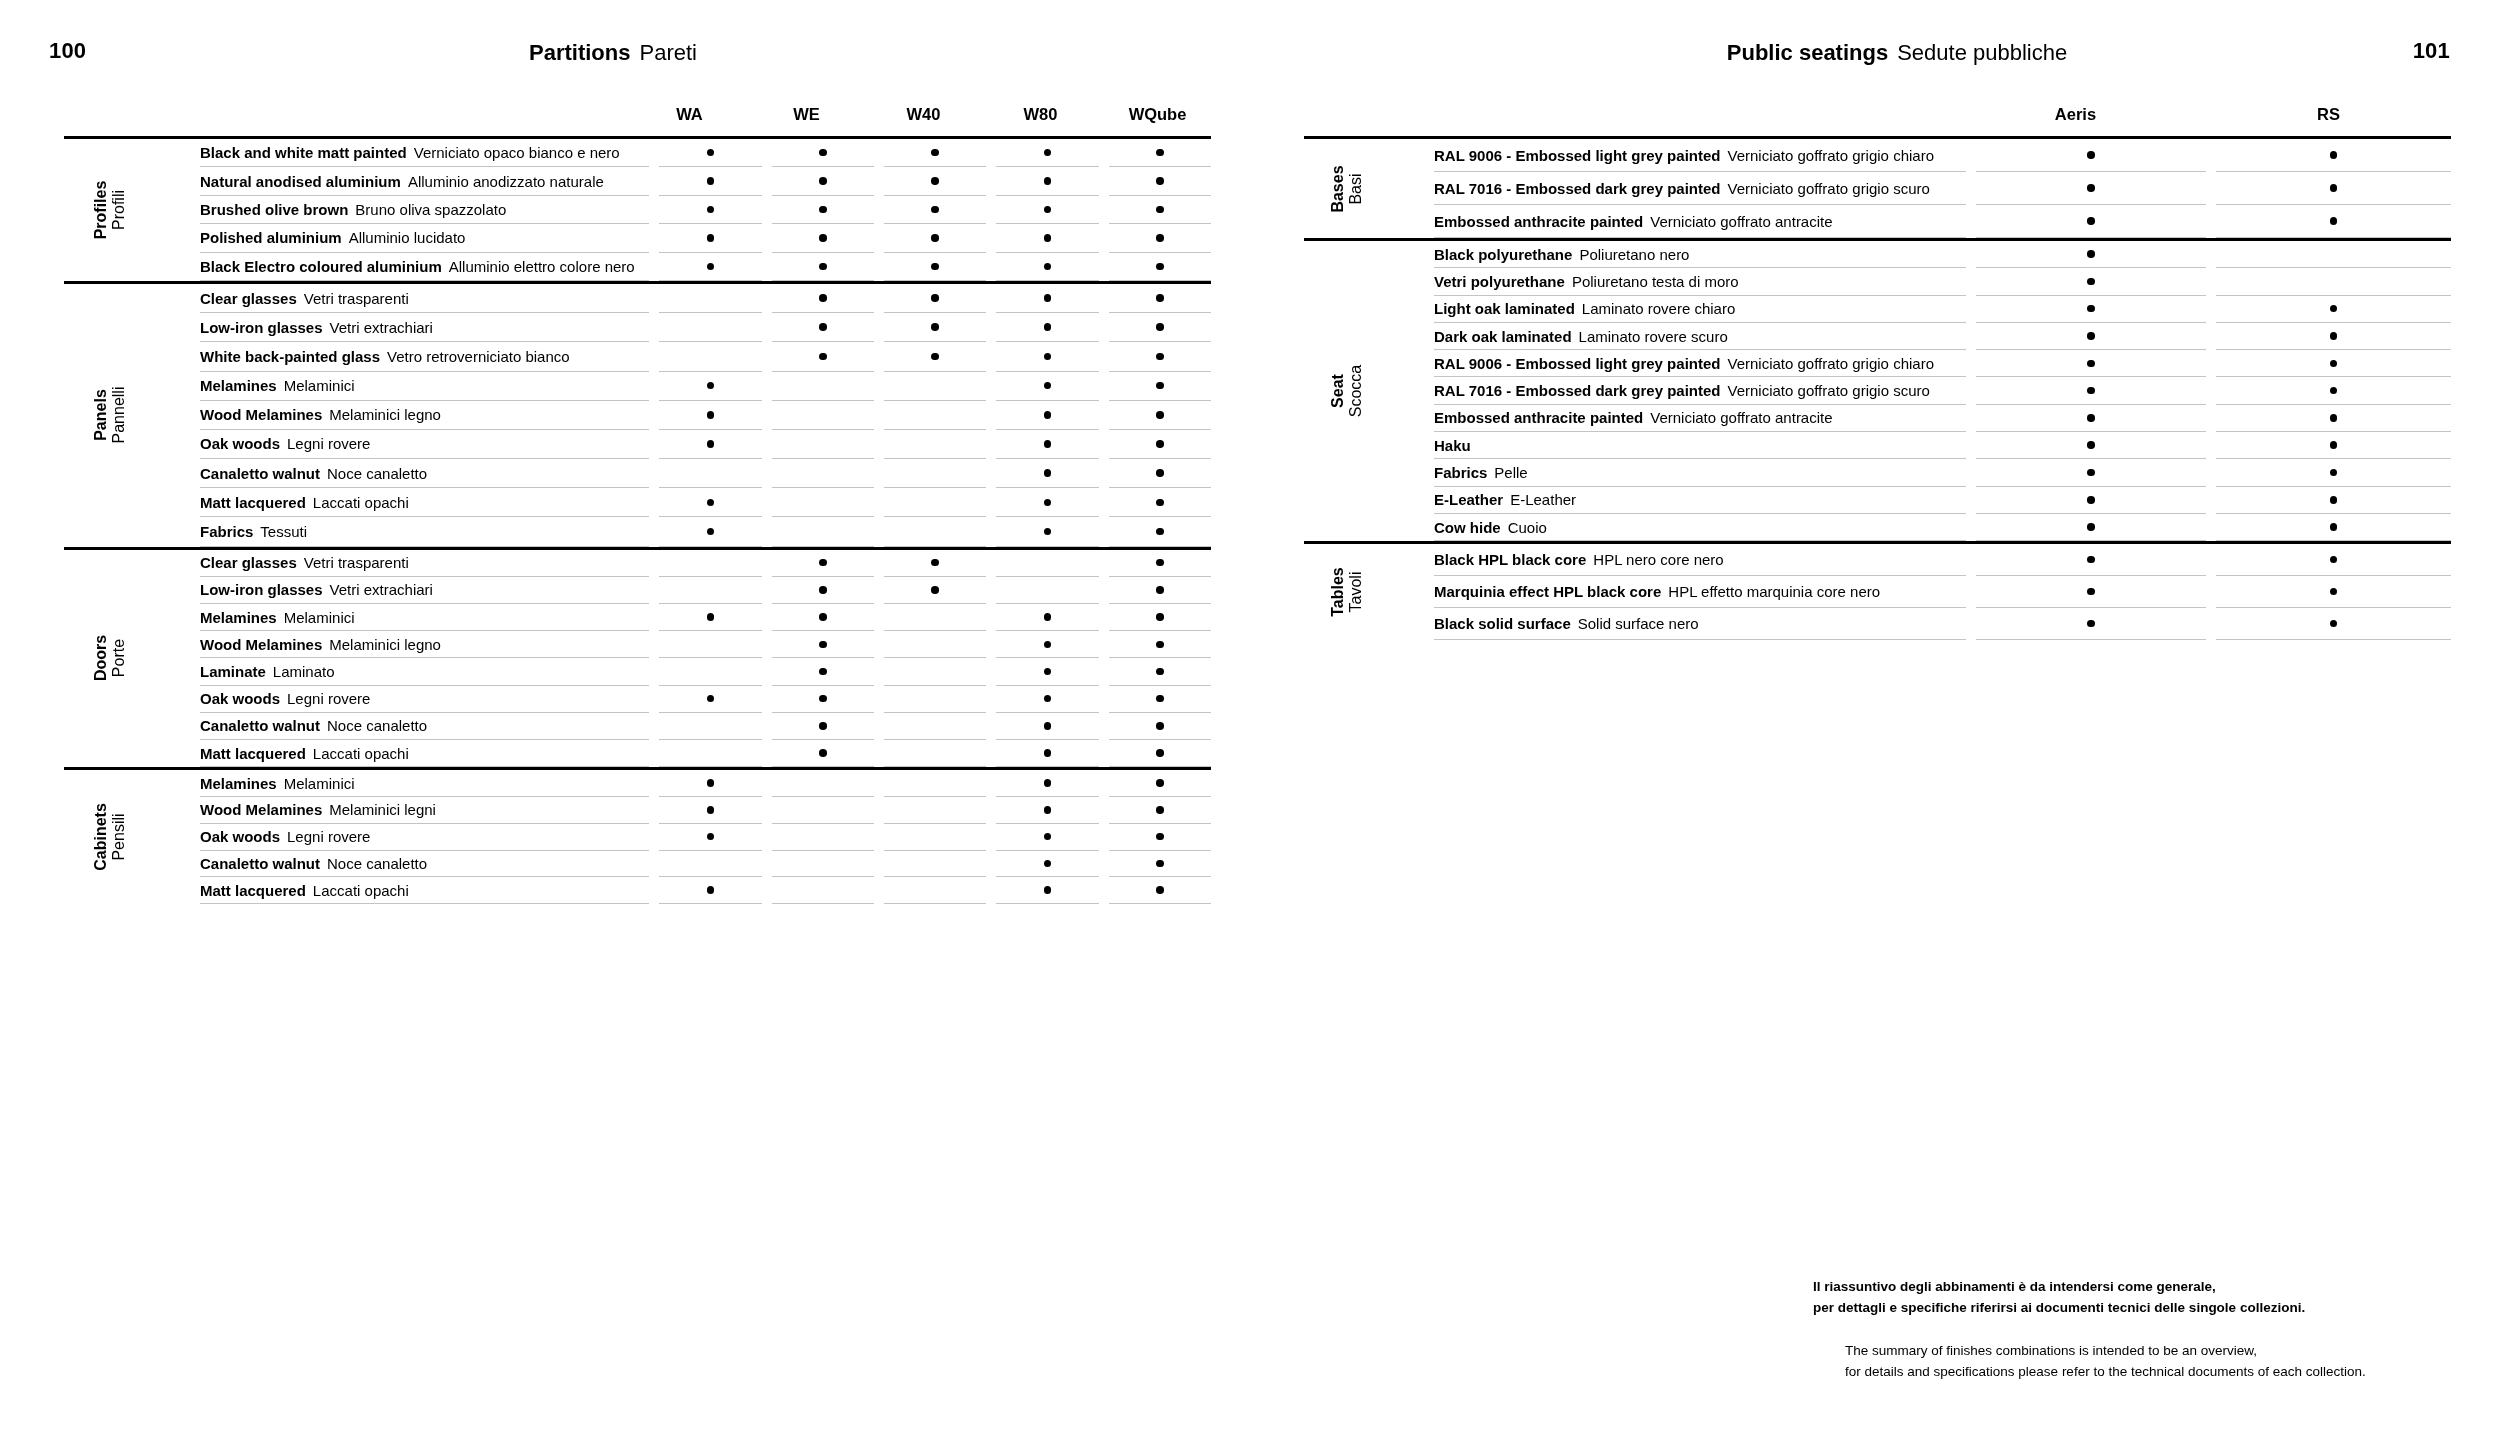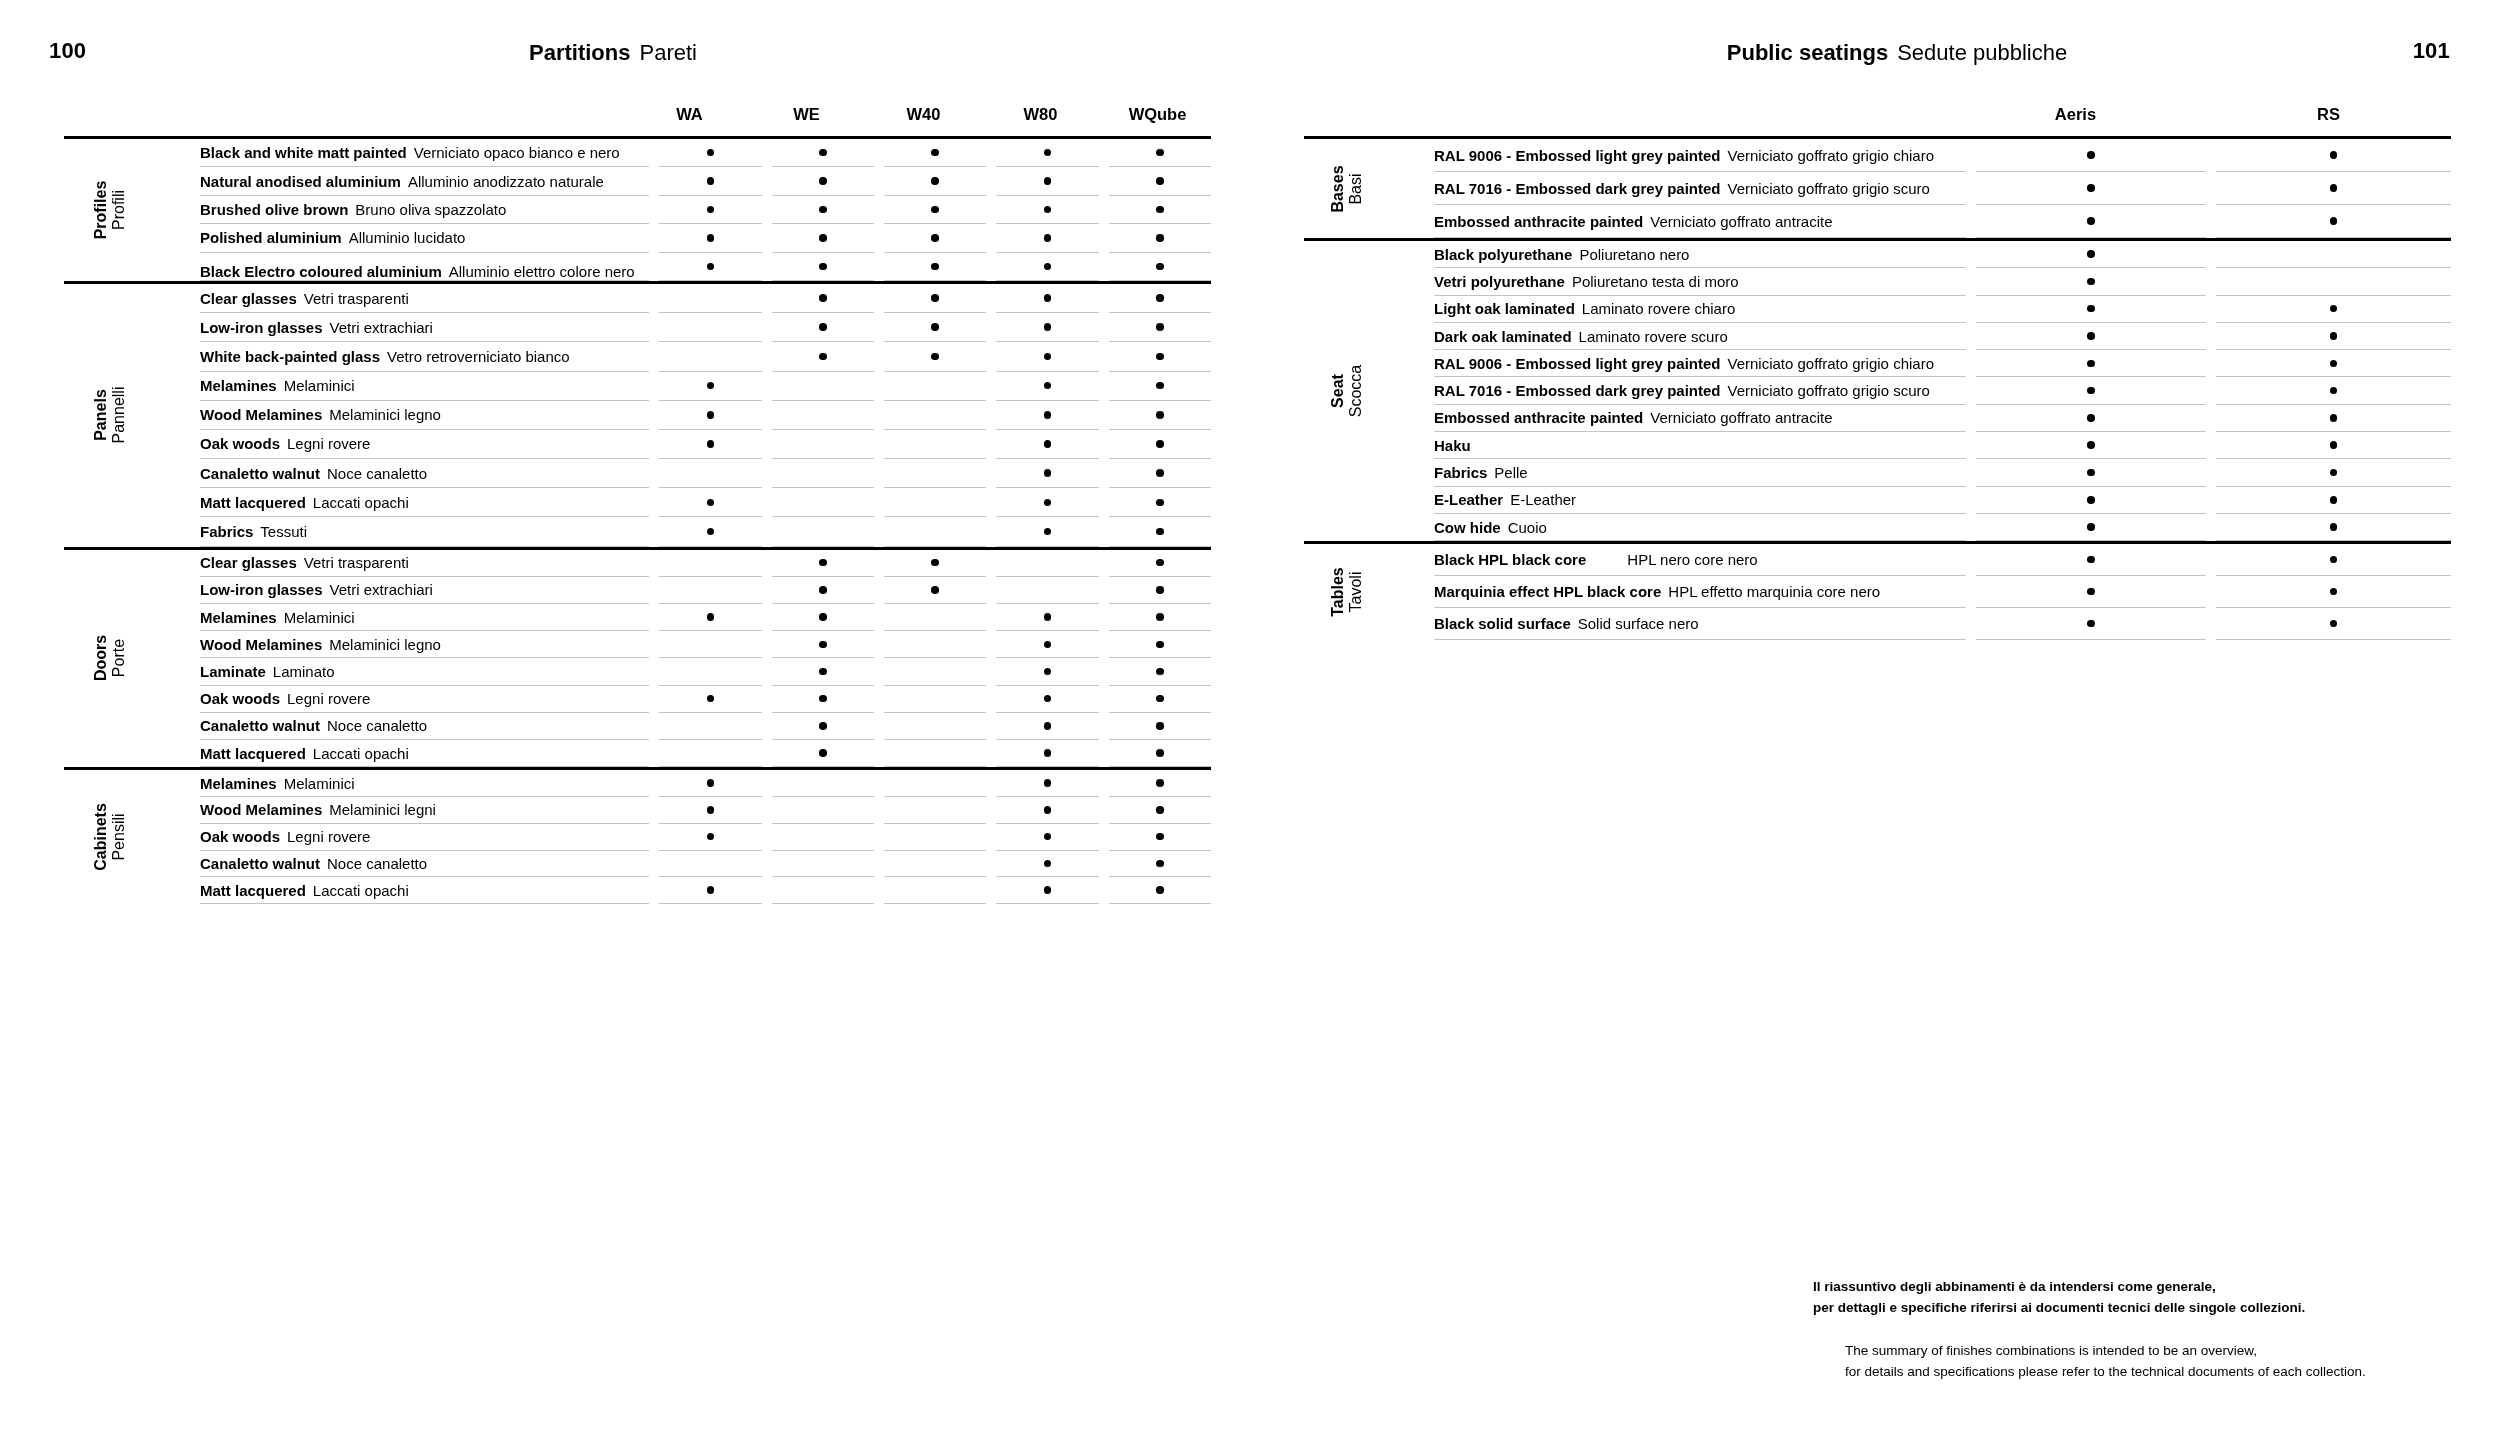--- a/index.html
+++ b/index.html
@@ -151,21 +151,21 @@
               <span class="dot"></span>
             </div>
             <div class="cell dotcell" style="width: 107px; margin-left: 10px;">
               <span class="dot"></span>
             </div>
             <div class="cell dotcell" style="width: 107px; margin-left: 10px;">
               <span class="dot"></span>
             </div>
           </div>
           <div class="row" style="height: 28.4px;">
-            <div class="cell name" style="width: 470px; align-items: flex-end;">
+            <div class="cell name" style="width: 470px;">
               <b>Black Electro coloured aluminium</b>
               <span class="it">Alluminio elettro colore nero</span>
             </div>
             <div class="cell dotcell" style="width: 107px; margin-left: 10px;">
               <span class="dot"></span>
             </div>
             <div class="cell dotcell" style="width: 107px; margin-left: 10px;">
               <span class="dot"></span>
             </div>
             <div class="cell dotcell" style="width: 107px; margin-left: 10px;">
@@ -782,21 +782,21 @@
       </div>
       <div class="group">
         <div class="group-label" style="width: 86px;">
           <div class="group-label-inner">
             <div class="gl-en">Tables</div>
             <div class="gl-it">Tavoli</div>
           </div>
         </div>
         <div class="rows" style="margin-left: 86px;">
           <div class="row" style="height: 31.9px;">
-            <div class="cell name" style="width: 555px; gap: 34px;">
+            <div class="cell name" style="width: 555px;">
               <b>Black HPL black core</b>
               <span class="it">HPL nero core nero</span>
             </div>
             <div class="cell dotcell" style="width: 241px; margin-left: 10px;">
               <span class="dot"></span>
             </div>
             <div class="cell dotcell" style="width: 245px; margin-left: 10px;">
               <span class="dot"></span>
             </div>
           </div>

